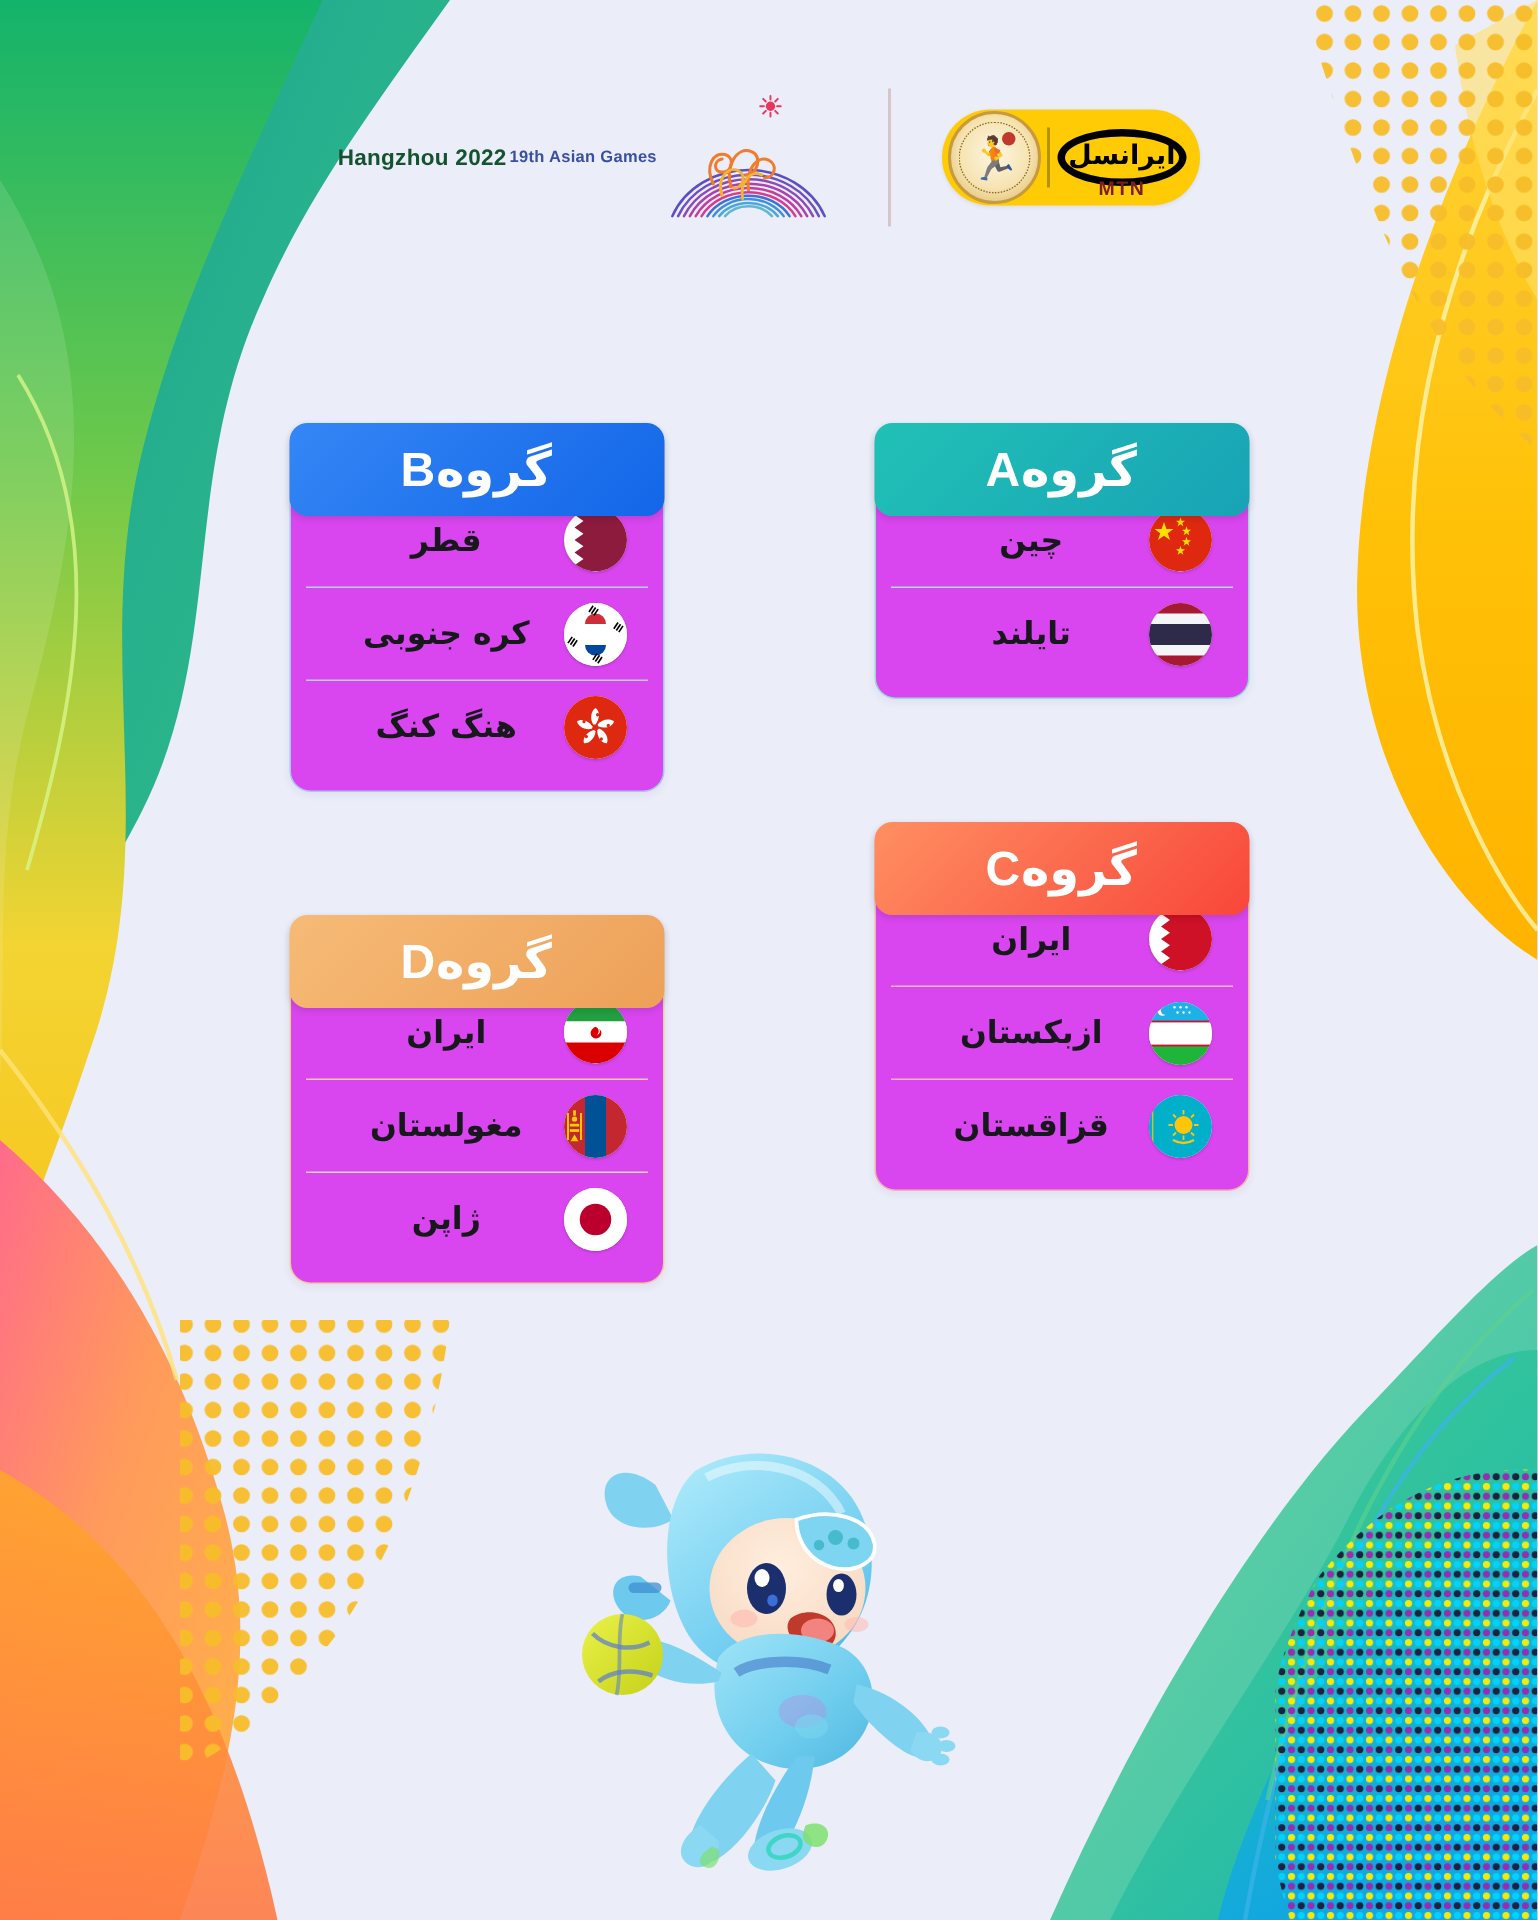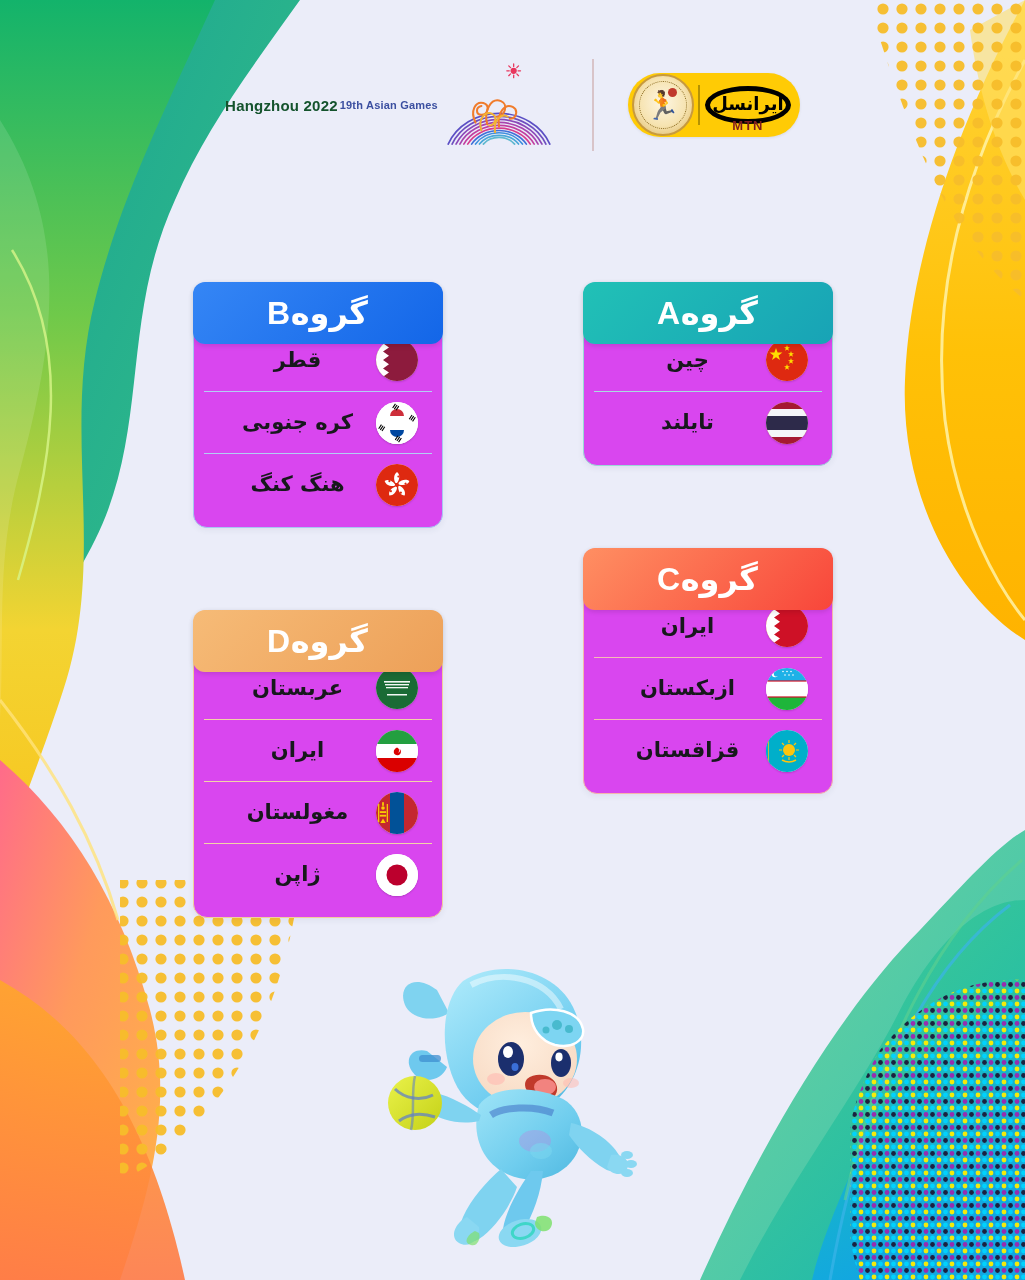--- a/index.html
+++ b/index.html
@@ -483,34 +483,20 @@
       </div>
     </div>
 
     <div class="card-wrap g-d row2">
       <div class="card-head">
         <span>گروه</span>
         <span class="latin">D</span>
       </div>
       <div class="card-body">
 
-        <div class="team-row">
-          <span class="flag">
-            <svg viewBox="0 0 42 42">
-                <rect width="42" height="42" fill="#1a6b35"></rect>
-              <g fill="#fff" opacity=".95">
-                <rect x="8" y="14" width="26" height="1.6"></rect>
-                  <rect x="9" y="17" width="24" height="1.4"></rect>
-                <rect x="10" y="20" width="22" height="1.3"></rect>
-                <rect x="11" y="27" width="20" height="1.5"></rect>
-                </g>
-              </svg>
-          </span>
-          <span class="team-name">عربستان</span>
-        </div>
 
         <div class="team-row">
           <span class="flag">
             <svg viewBox="0 0 42 42">
               <rect width="42" height="14" fill="#239f40"></rect>
                 <rect y="14" width="42" height="14" fill="#fff"></rect>
               <rect y="28" width="42" height="14" fill="#da0000"></rect>
               <path d="M21,17.5 c2.5,1 2.8,4 1,5.3 c1.9,-.3 2.6,-2.6 1.2,-4 c2.4,1.3 2.4,5 -.4,6.2
                        c-2,.9 -4.6,-.2 -5,-2.5 c-.4,-2.3 1.4,-4.2 3.2,-5 Z" fill="#da0000"></path>
               </svg>

